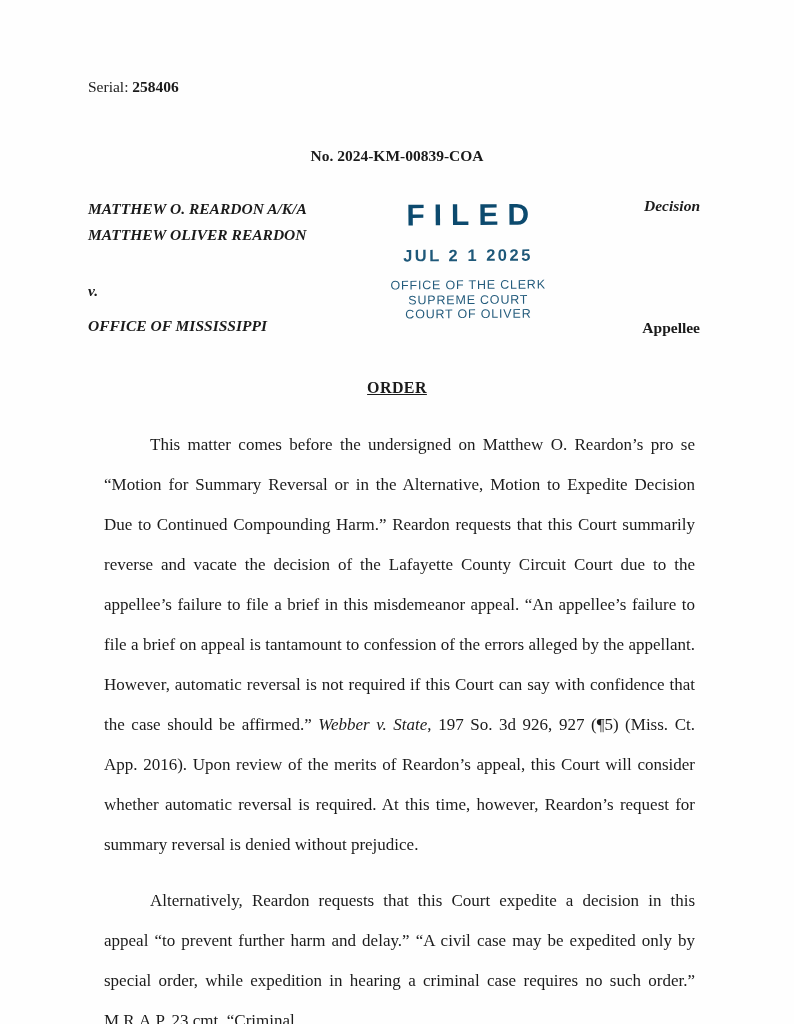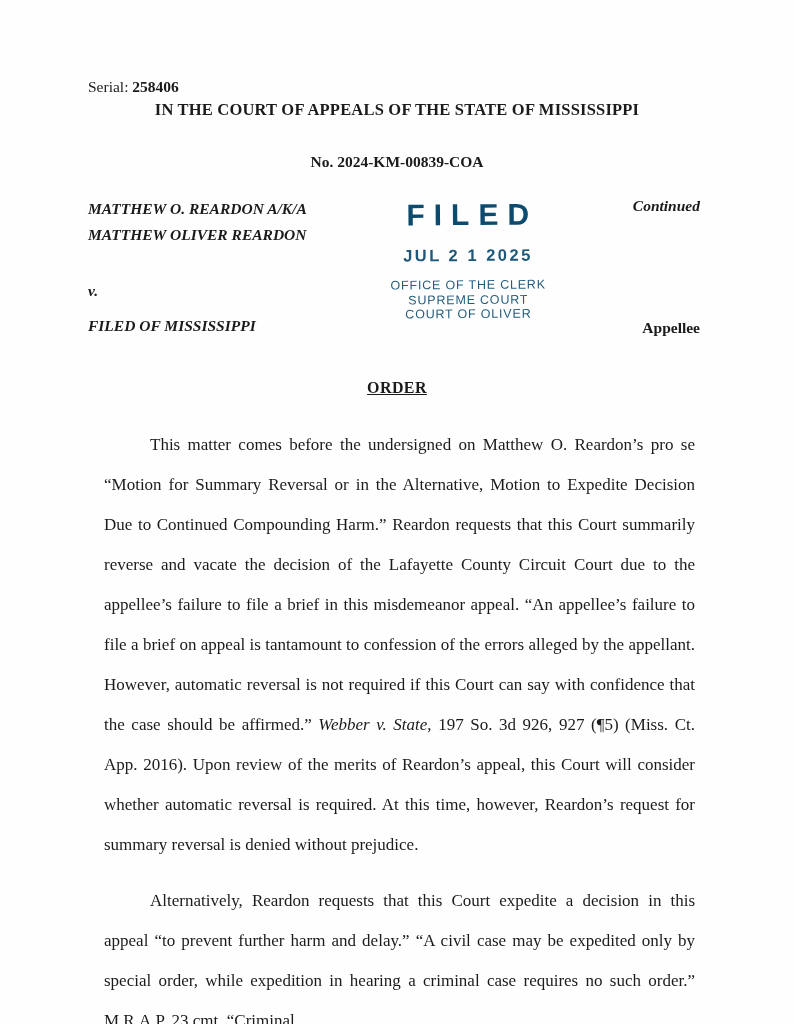--- a/index.html
+++ b/index.html
@@ -29,21 +29,20 @@
     font-size: 16.5px;
     letter-spacing: 0.2px;
   }
   .case-number {
     position: absolute;
     left: 0; right: 0;
     top: 147px;
     text-align: center;
     font-weight: bold;
     font-size: 15.5px;
-    margin-top: 6px;
   }
   .party-names {
     position: absolute;
     left: 88px;
     top: 196px;
     font-weight: bold;
     font-style: italic;
     font-size: 15.5px;
     line-height: 26px;
   }
@@ -135,34 +134,33 @@
 </head>
 <body>
 
 <div class="page" style="color: rgb(27, 27, 27);">
 
   <div class="serial">
     <span>Serial:</span>
     <span class="num">258406</span>
   </div>
 
-  <div class="court-title">IN THE COURT OF APPEALS OF THE STATE OF MISSISSIPPI</div>
 
   <div class="case-number">No. 2024-KM-00839-COA</div>
 
   <div class="party-names">
     <div>MATTHEW O. REARDON A/K/A</div>
     <div>MATTHEW OLIVER REARDON</div>
   </div>
 
   <div class="versus">v.</div>
 
-  <div class="appellee-name">FILED OF MISSISSIPPI</div>
+  <div class="appellee-name">OFFICE OF MISSISSIPPI</div>
 
-  <div class="role-appellant">Continued</div>
+  <div class="role-appellant">Decision</div>
 
   <div class="role-appellee">Appellee</div>
 
   <div class="stamp" style="color: #0c4a6e;">
     <div class="stamp-title">FILED</div>
     <div class="stamp-date">JUL 2 1 2025</div>
     <div class="stamp-office">
       <div>OFFICE OF THE CLERK</div>
       <div>SUPREME COURT</div>
       <div>COURT OF OLIVER</div>

